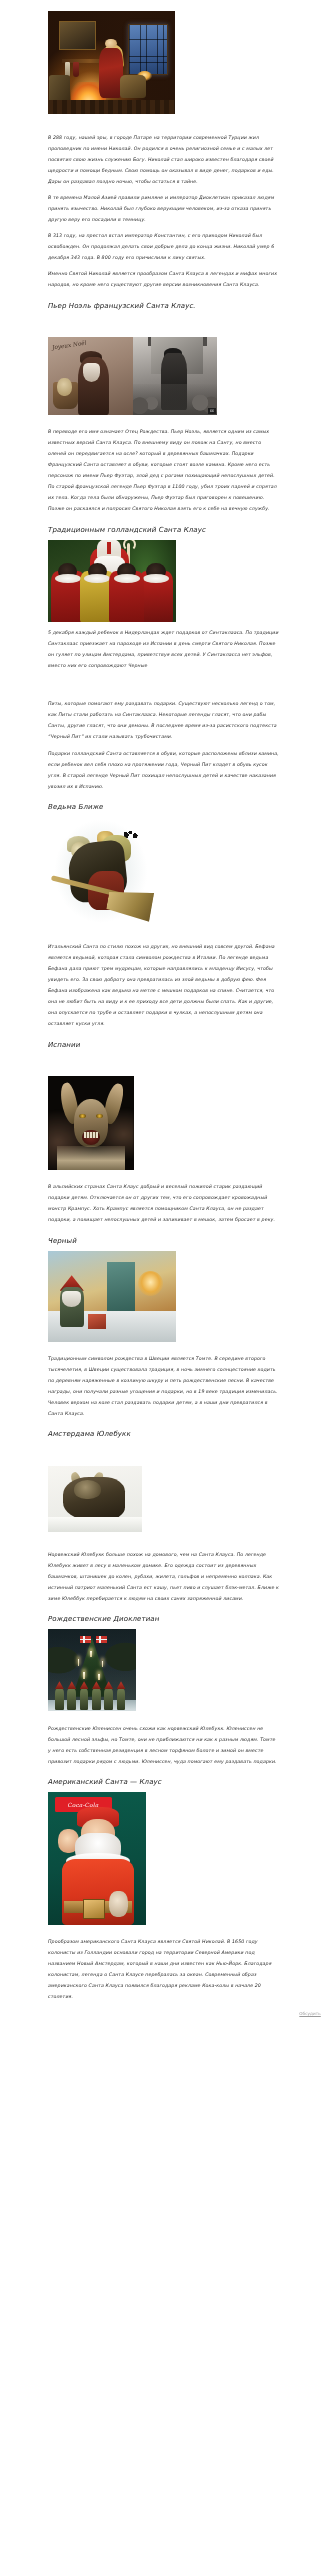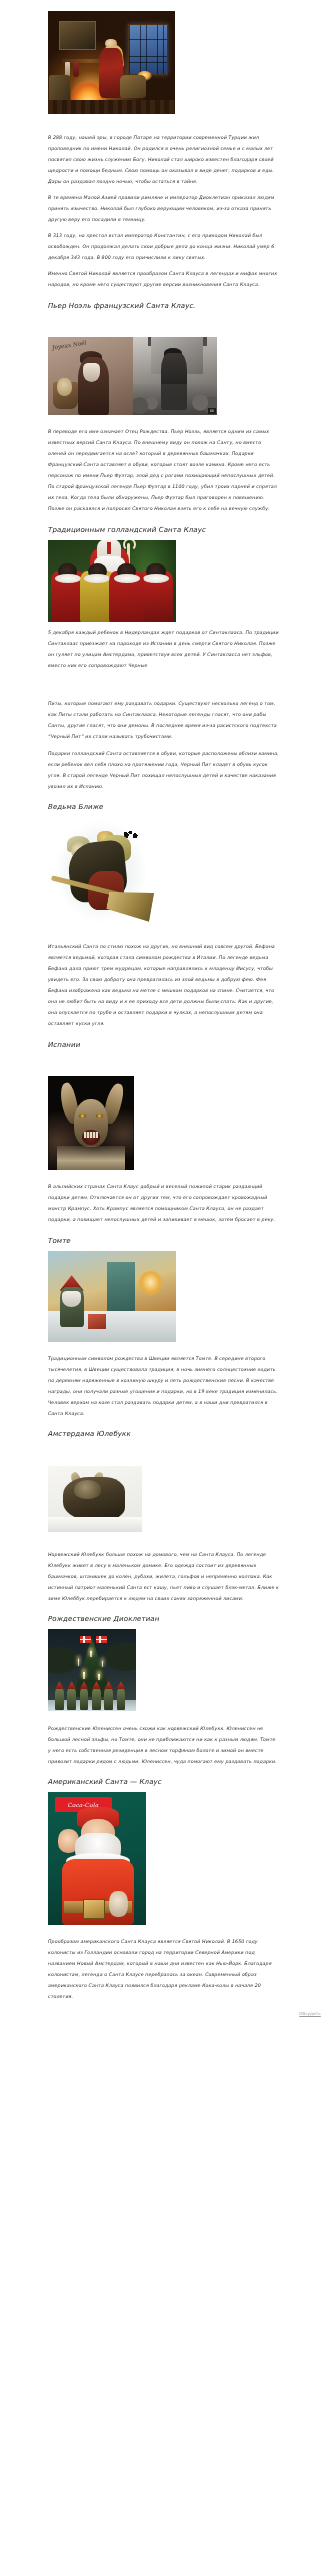--- a/index.html
+++ b/index.html
@@ -709,21 +709,21 @@
       <div class="mouth"></div>
       <div class="teeth"></div>
       <div class="fur"></div>
     </div>
   </figure>
   <div class="gap-md"></div>
   <p class="para">В альпийских странах  Санта Клаус добрый и веселый пожилой старик раздающий подарки детям. Отключается он от других тем, что его сопровождает кровожадный монстр Крампус.  Хоть Крампус является помощником Санта Клауса, он не раздает подарки, а похищает непослушных детей и запихивает в мешок, затем бросает в реку.</p>
 
   <div class="gap-md"></div>
 
-  <h2 class="section-heading">Томте</h2>
+  <h2 class="section-heading">Черный</h2>
   <div class="gap-sm"></div>
   <figure class="fig">
     <div class="imgbox tm-img">
       <div class="sky"></div>
       <div class="door"></div>
       <div class="lamp"></div>
       <div class="snow"></div>
       <div class="cap"></div>
       <div class="gnome"></div>
       <div class="gbeard"></div>

